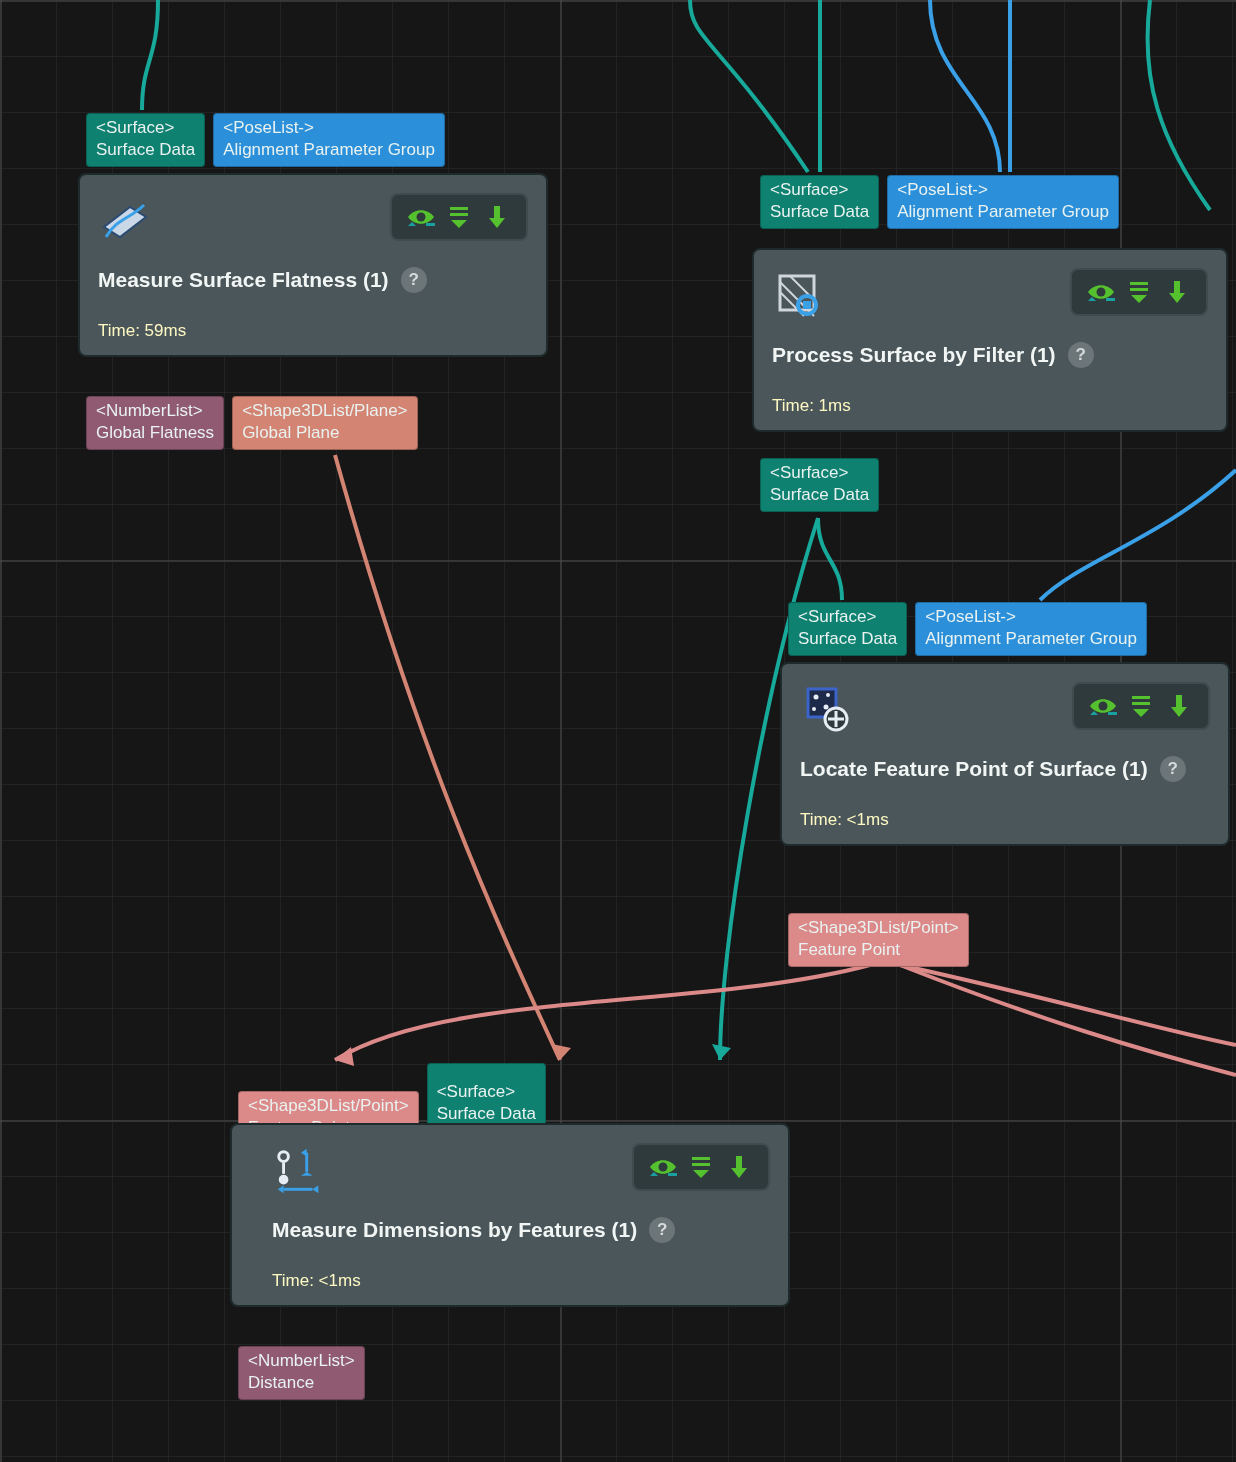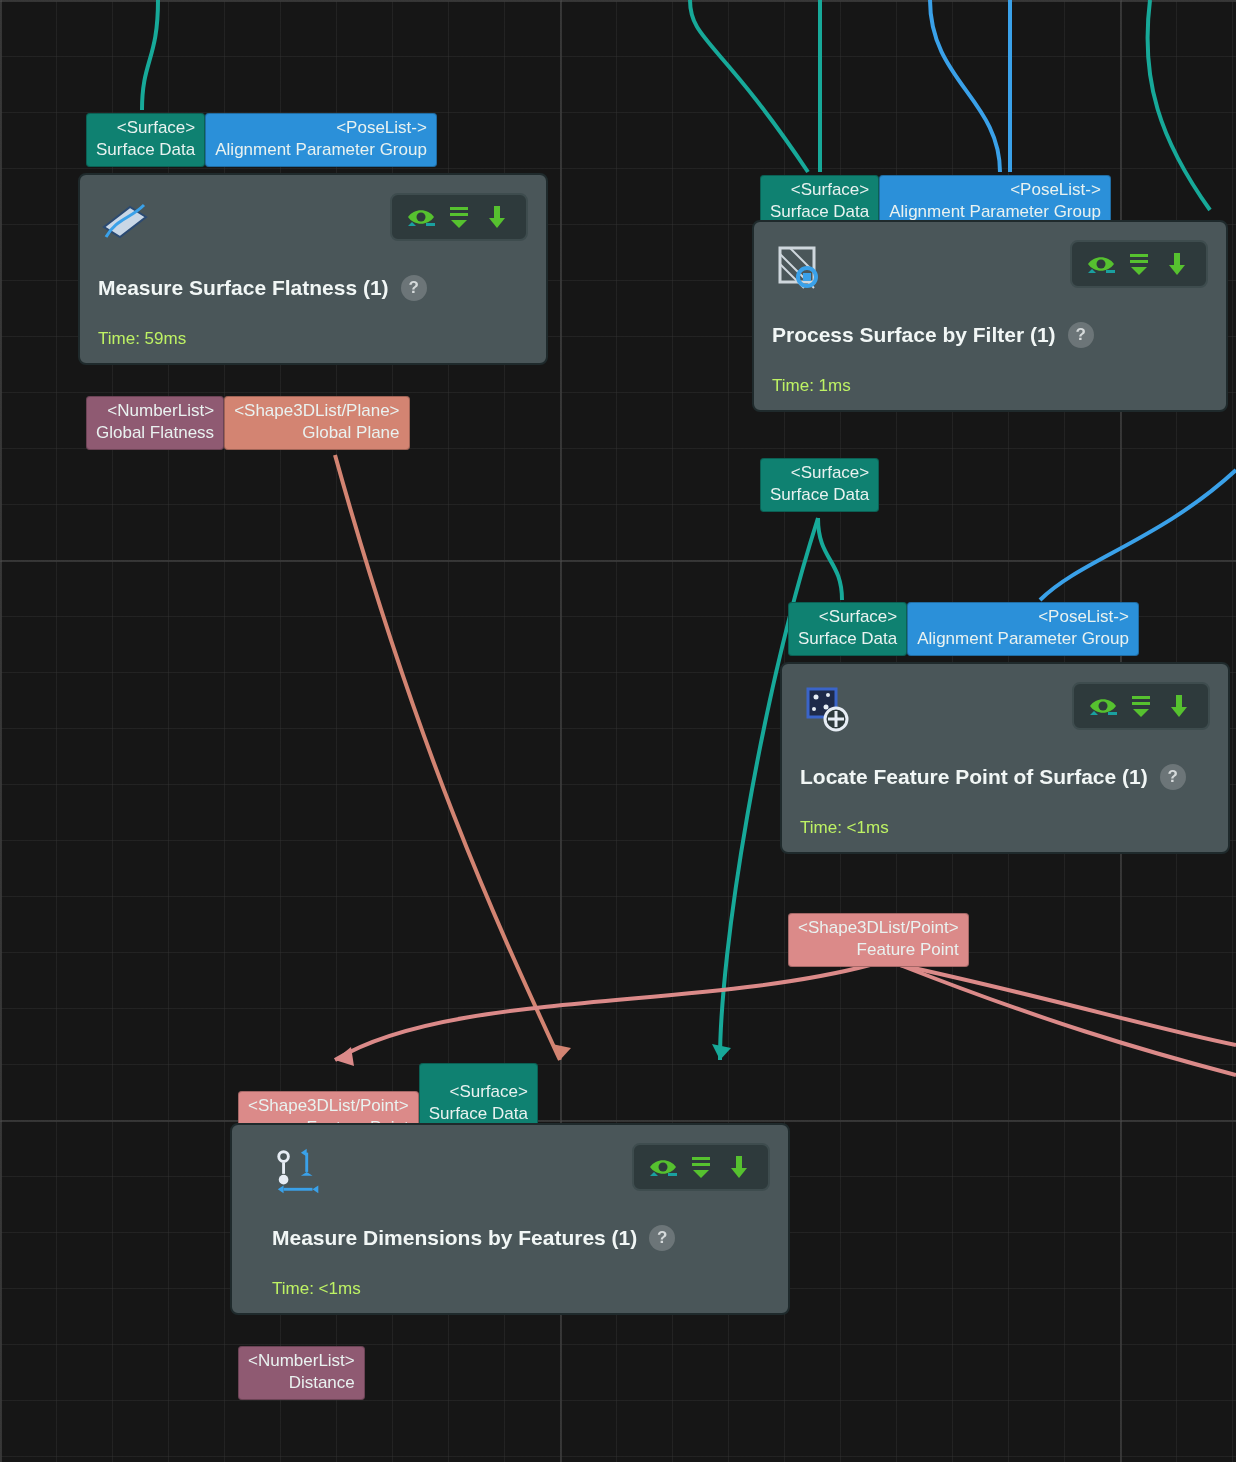--- a/index.html
+++ b/index.html
@@ -47,22 +47,21 @@
 
   .port.teal   { background: #0f8171; }
   .port.blue   { background: #2b90d9; }
   .port.plum   { background: #8f5a72; }
   .port.salmon { background: #d38472; }
   .port.pink   { background: #db8a89; margin-top: 28px; }
 
   .ports-row {
     position: absolute;
     display: flex;
-    gap: 0;
-    text-align: right;
+    gap: 8px;
   }
 
   .node {
     position: absolute;
     background: #4a5659;
     border: 2px solid #1f2a2c;
     border-radius: 8px;
     padding: 18px 18px 14px 18px;
     color: #e8eded;
   }
@@ -86,35 +85,35 @@
     padding: 6px 10px;
   }
   .toolbar .tbtn {
     width: 38px; height: 32px;
     display: flex; align-items: center; justify-content: center;
   }
   .node h3.title {
     font-size: 21px;
     font-weight: 600;
     color: #f1f6f5;
-    margin-top: 28px;
+    margin-top: 20px;
     display: flex;
     align-items: center;
     gap: 12px;
   }
   .qmark {
     width: 26px; height: 26px;
     border-radius: 13px;
     background: #6c7578;
     color: #d6dadb;
     display: inline-flex; align-items: center; justify-content: center;
     font-size: 17px; font-weight: 600;
   }
   .node .time {
-    color: #bef264;
+    color: #fef9c3;
     font-size: 17px;
     margin-top: 28px;
   }
 </style>
 </head>
 <body>
 
 <div class="canvas">
 
   <svg class="wires">
@@ -212,21 +211,21 @@
     <div class="port teal">
       <span class="type">&lt;Surface&gt;</span>
       <span class="label">Surface Data</span>
     </div>
     <div class="port blue">
       <span class="type">&lt;PoseList-&gt;</span>
       <span class="label">Alignment Parameter Group</span>
     </div>
   </div>
 
-  <div class="node" style="left:752px; top:220px; width:476px;">
+  <div class="node" style="left:752px; top:248px; width:476px;">
     <div class="header">
       <div class="icon-slot">
         <svg width="50" height="46" viewBox="0 0 50 46">
           <rect x="6" y="4" width="34" height="34" fill="none" stroke="#cfd7dd" stroke-width="3"></rect>
           <line x1="6" y1="10" x2="40" y2="44" stroke="#cfd7dd" stroke-width="2"></line>
           <line x1="6" y1="20" x2="30" y2="44" stroke="#cfd7dd" stroke-width="2"></line>
           <line x1="16" y1="4" x2="40" y2="28" stroke="#cfd7dd" stroke-width="2"></line>
           <circle cx="33" cy="33" r="9" fill="none" stroke="#3aa1e9" stroke-width="4"></circle>
           <rect x="29" y="29" width="8" height="8" fill="#3aa1e9"></rect>
         </svg>

